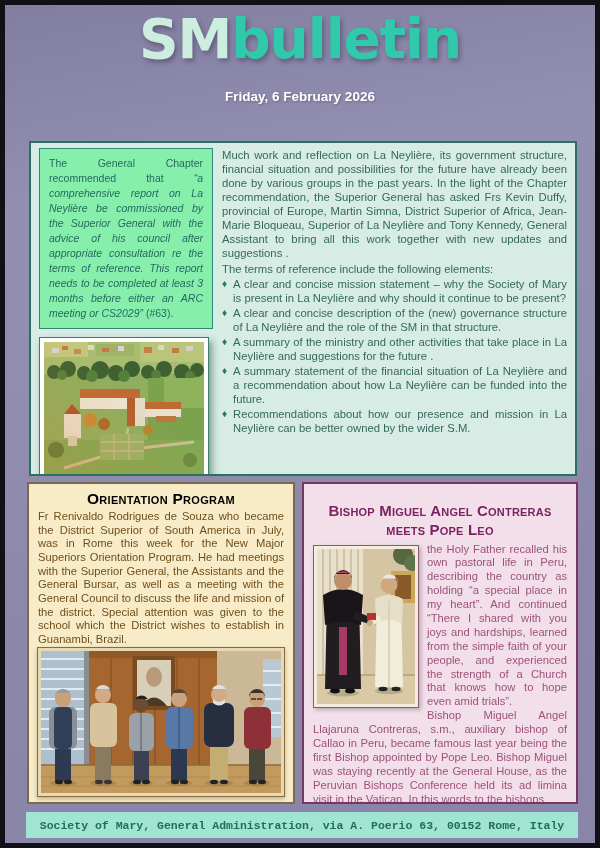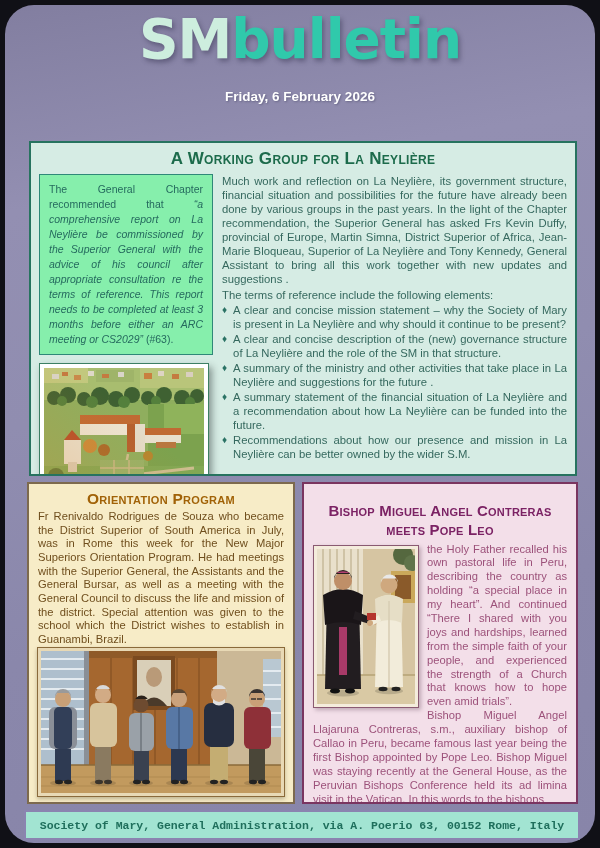--- a/index.html
+++ b/index.html
@@ -7,21 +7,20 @@
   .page {
     width:600px; height:848px; position:relative;
     background:#101016; padding:5px;
     font-family:"Liberation Sans", sans-serif;
     overflow:hidden;
   }
   .canvas {
     position:relative; width:590px; height:838px;
     background:linear-gradient(170deg,#827ea0 0%,#938fb2 22%,#908db0 45%,#8a87ab 70%,#8885a9 100%);
     overflow:hidden;
-    border-radius:29px;
   }
   
   .masthead {
     position:absolute; top:2px; left:0; width:100%;
     text-align:center; font-size:55px; font-weight:bold; letter-spacing:-1px;
     font-family:"DejaVu Sans","Liberation Sans",sans-serif;
     text-shadow:2px 3px 5px rgba(35,32,60,.40);
   }
   .masthead .mh-prefix { color:#cdeede; }
   .masthead .mh-suffix { color:#30c9ab; }
@@ -65,21 +64,21 @@
   .bullet-list li { display:flex; gap:6px; margin-top:1px; }
   .bullet-list .bl-marker { color:#2b7365; font-size:10px; flex:none; padding-top:1px; }
   .bullet-list .bl-text { flex:1; text-align:justify; }
   
   .orient-box {
     left:22px; top:477px; width:268px; height:322px;
     background:#f7ecc7; border:2px solid #7d6a4e;
     padding:6px 9px 7px 9px; display:flex; flex-direction:column;
   }
   .orient-title {
-    text-align:center; color:#a16207; font-weight:bold;
+    text-align:center; color:#000000; font-weight:bold;
     font-size:15.5px; font-variant:small-caps; letter-spacing:.3px;
     margin-bottom:2px;
   }
   .orient-body {
     color:#6f4e1d; font-size:11.2px; line-height:1.22; text-align:justify;
   }
   .group-frame {
     margin-top:auto; align-self:center; background:#e8d9b5;
     border:1px solid #8a6a3a; padding:3px; line-height:0;
     box-shadow:0 2px 4px rgba(60,50,20,.3);
@@ -116,21 +115,20 @@
 
 <div class="page">
   <div class="canvas">
 
     <div class="masthead">
       <span class="mh-prefix">SM</span><span class="mh-suffix">bulletin</span>
     </div>
     <div class="dateline">Friday, 6 February 2026</div>
 
     <div class="card main-box">
-      <div class="main-title">A Working Group for La Neylière</div>
       <div class="main-cols">
         <div class="col-left">
           <div class="quote-box">
             <span>The General Chapter recommended that </span><span class="q-em">“a comprehensive report on La Neylière be commissioned by the Superior General with the advice of his council after appropriate consultation re the terms of reference. This report needs to be completed at least 3 months before either an ARC meeting or CS2029”</span><span> (#63).</span>
           </div>
           <span class="photo-frame">
             
             <svg width="160" height="136" viewBox="0 0 160 136">
               <rect width="160" height="136" fill="#8fae5e"></rect>
               <rect x="0" y="0" width="160" height="32" fill="#a8bd6f"></rect>

